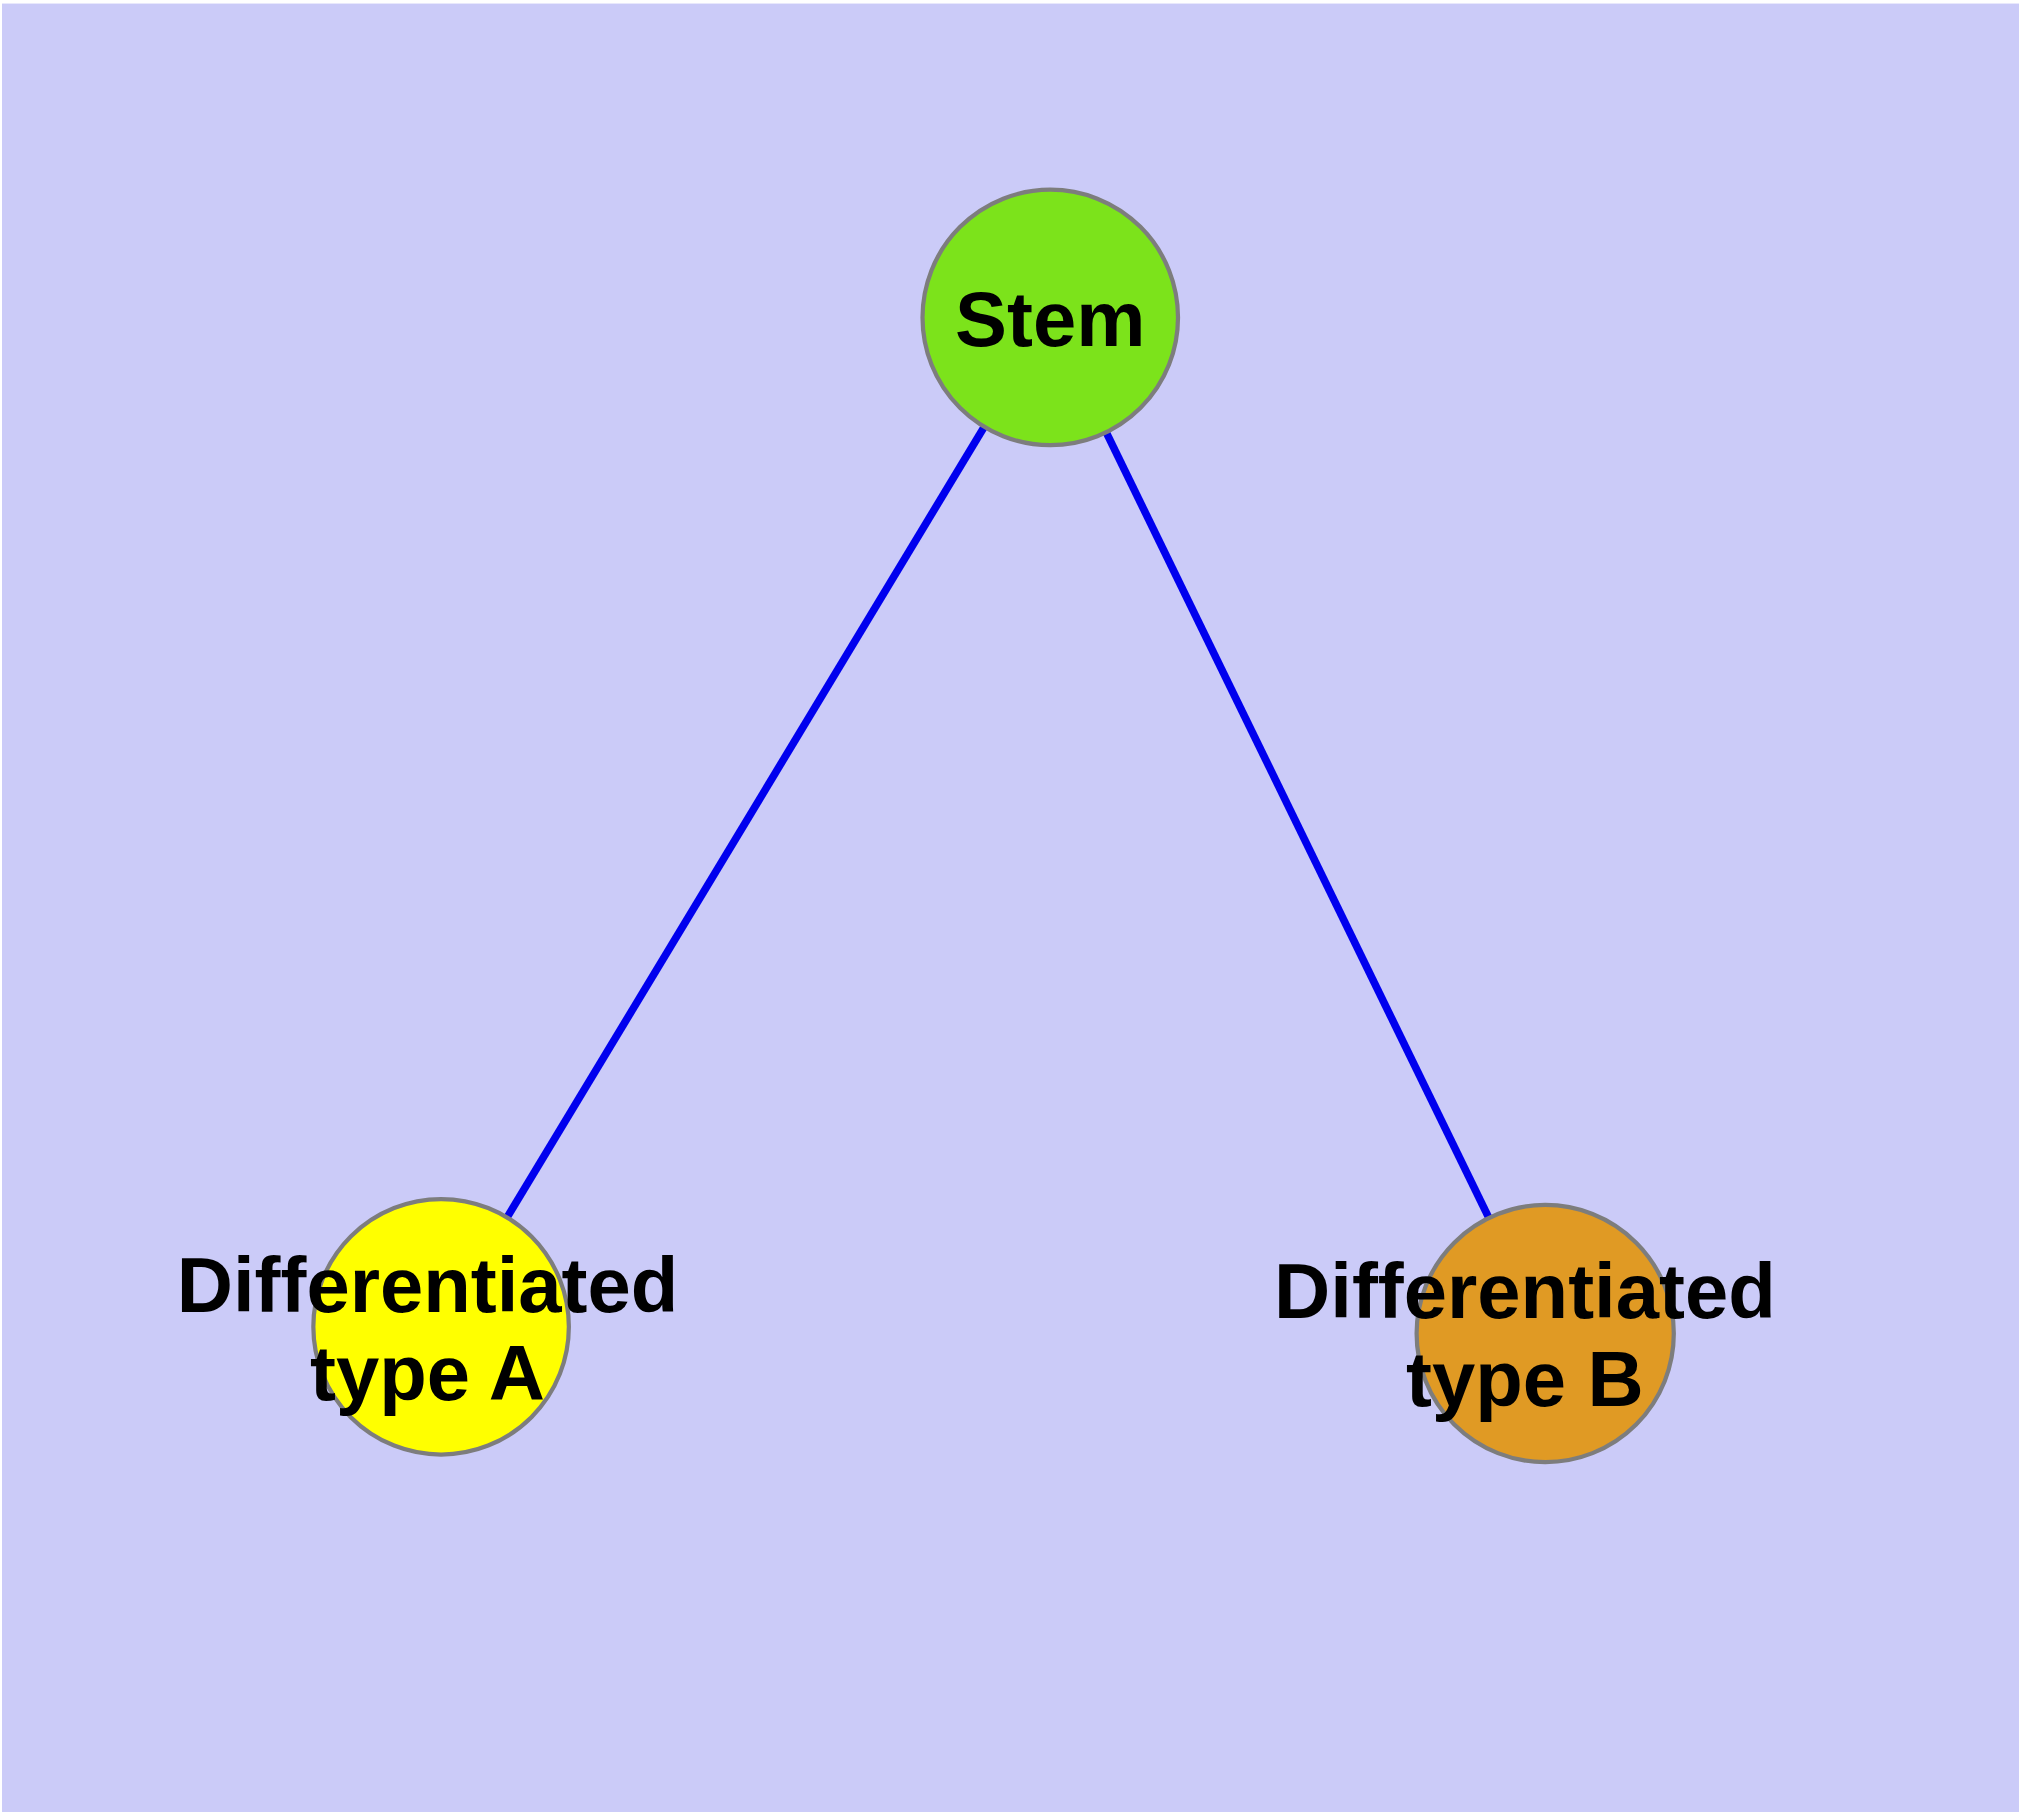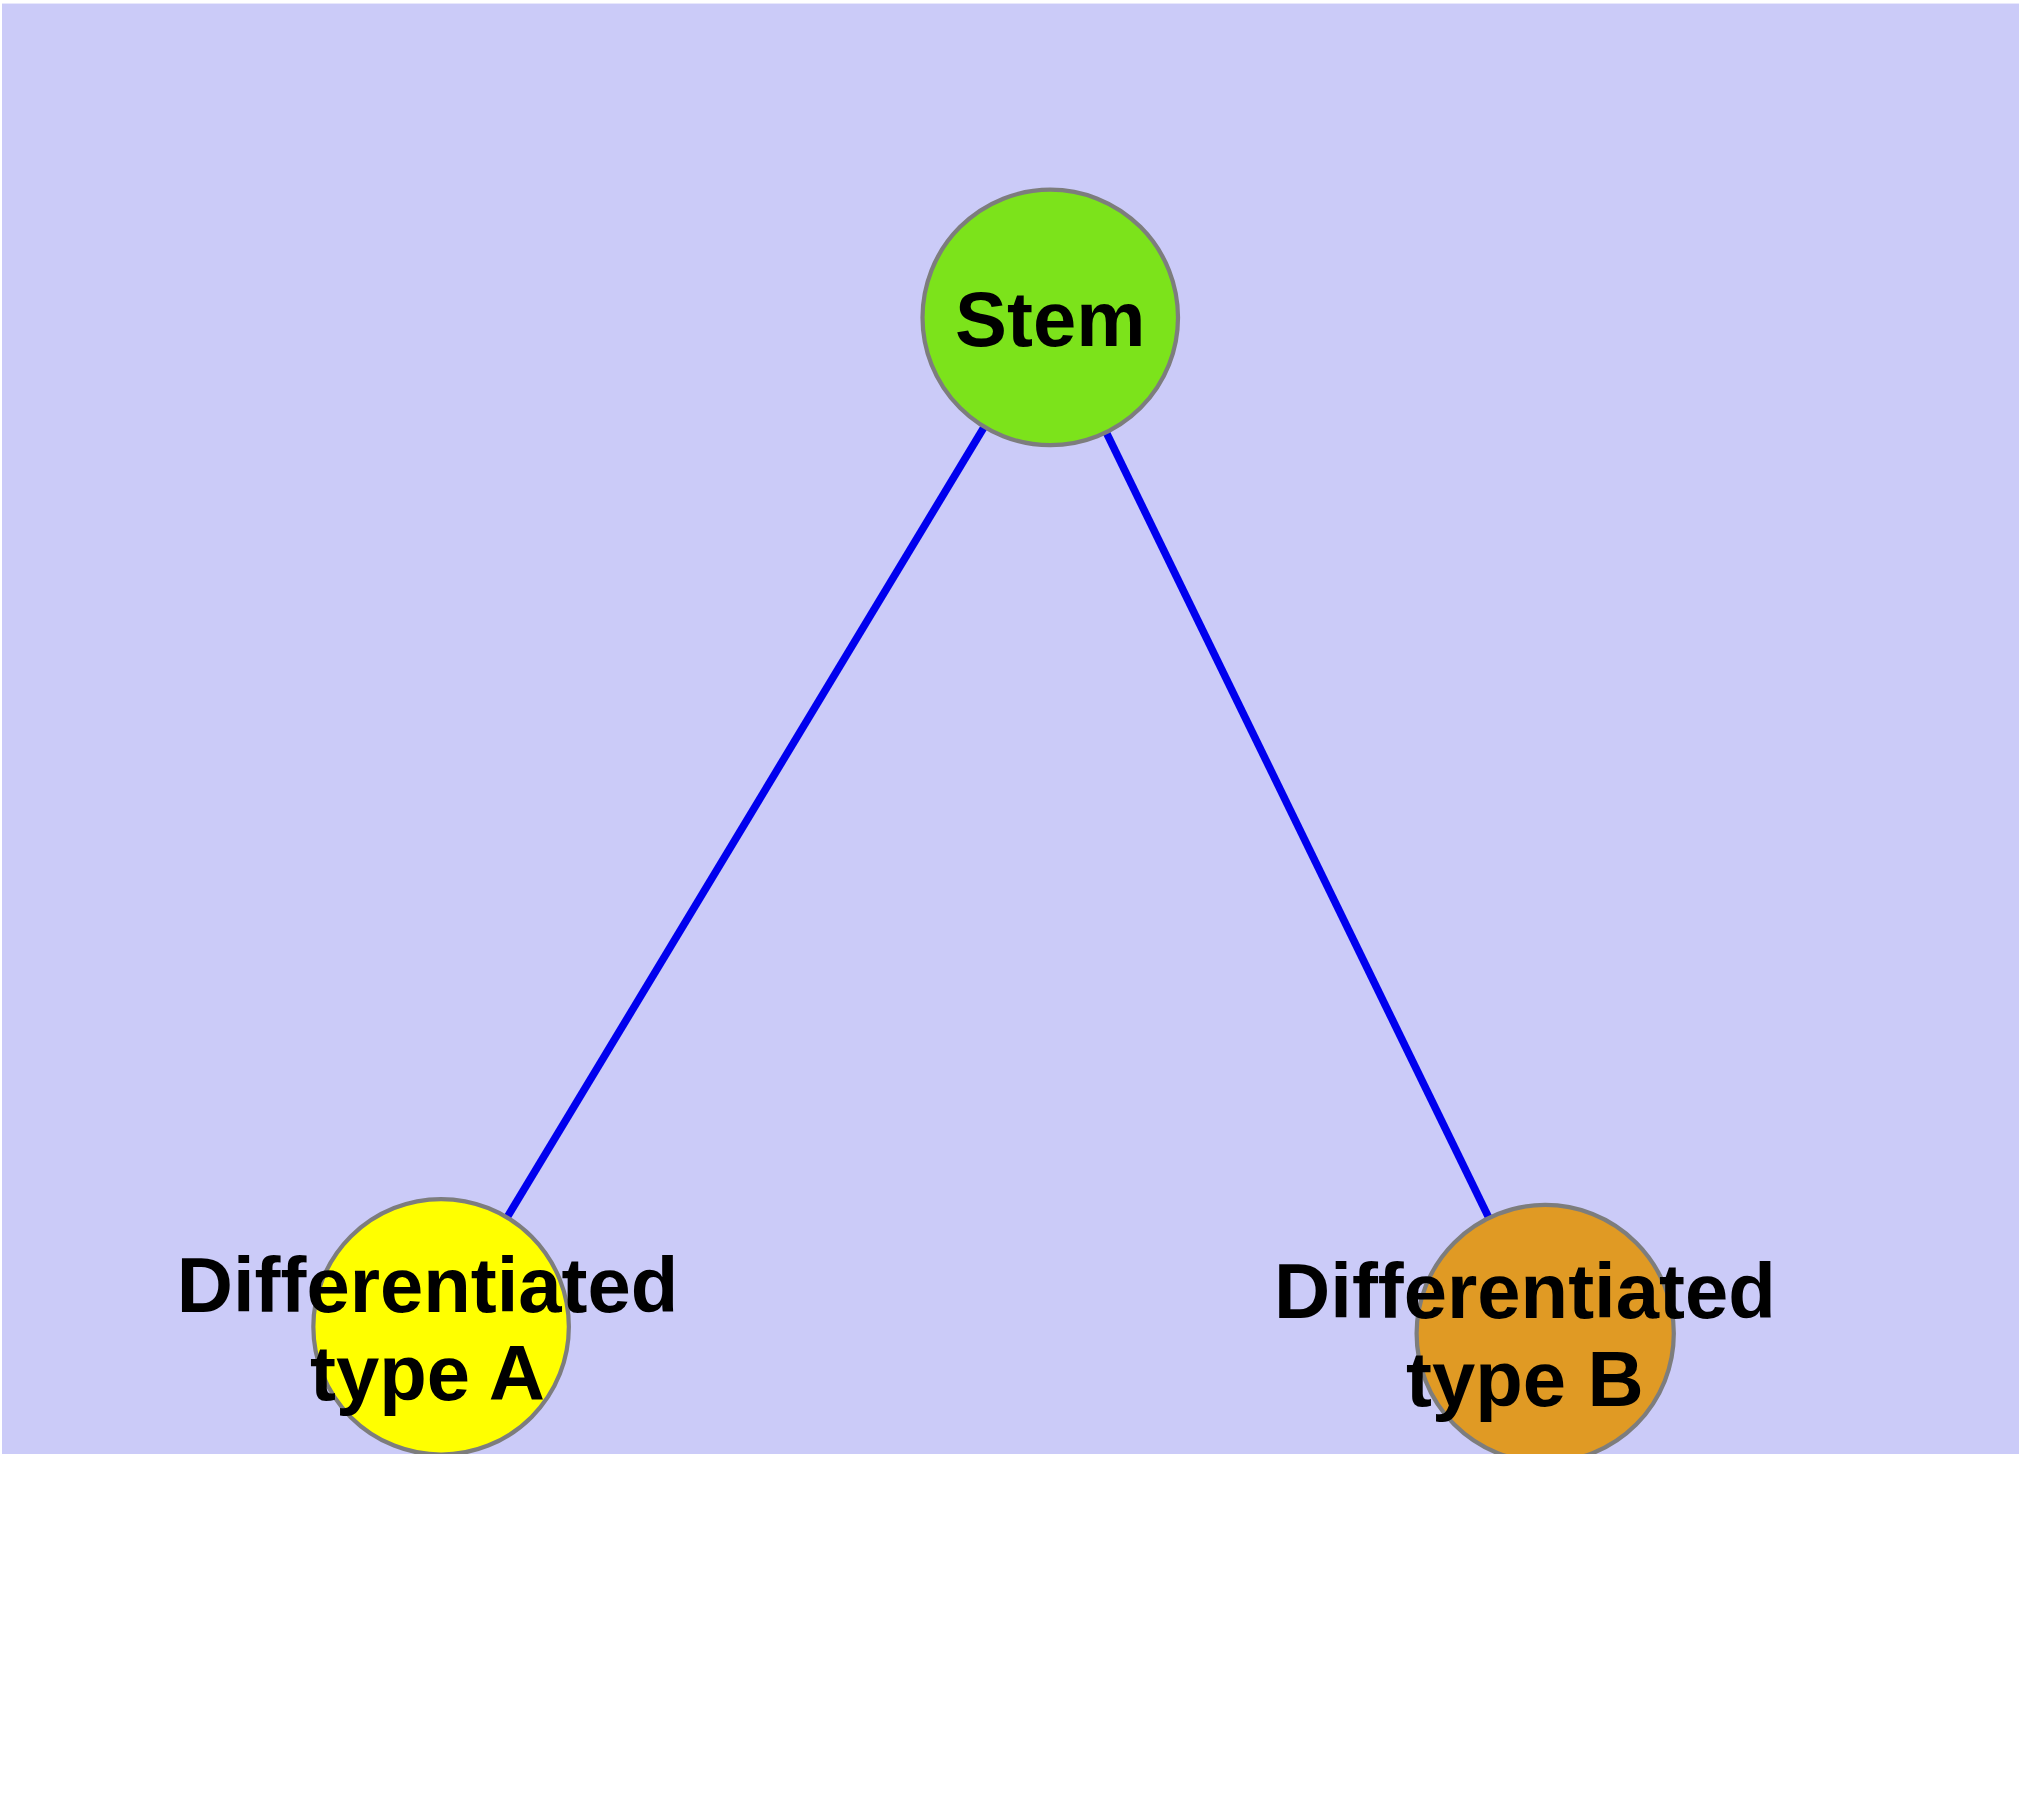--- a/index.html
+++ b/index.html
@@ -2,21 +2,21 @@
 <html style="font-size:13.6px"><head>
 <meta charset="utf-8">
 <style>
   html, body {
     margin: 0;
     padding: 0;
     background: #ffffff;
   }
   .stage {
     width: 2021px;
-    height: 1454px;
+    height: 1812px;
     box-sizing: border-box;
     padding: 2.5px 1.7px 0 1.7px; 
     background: #ffffff;
   }
   svg.graph {
     display: block;
     width: 2017px;
     height: 1810px;
   }
   .node-label {

